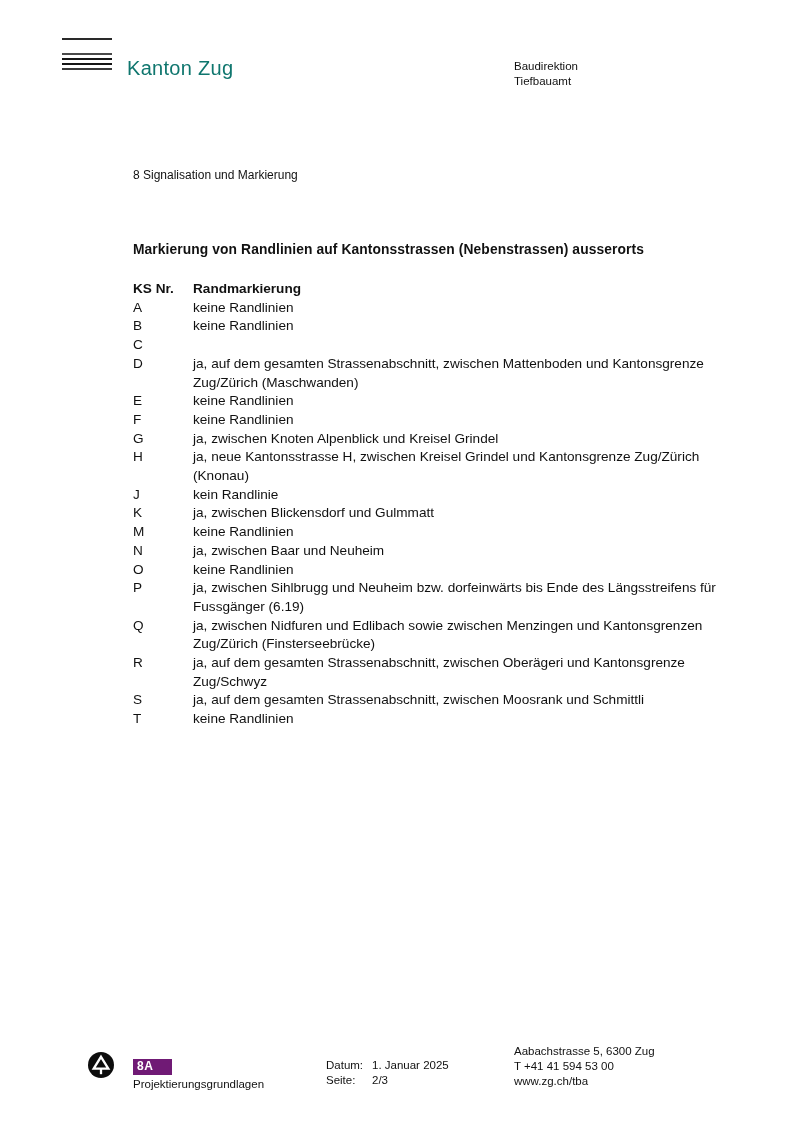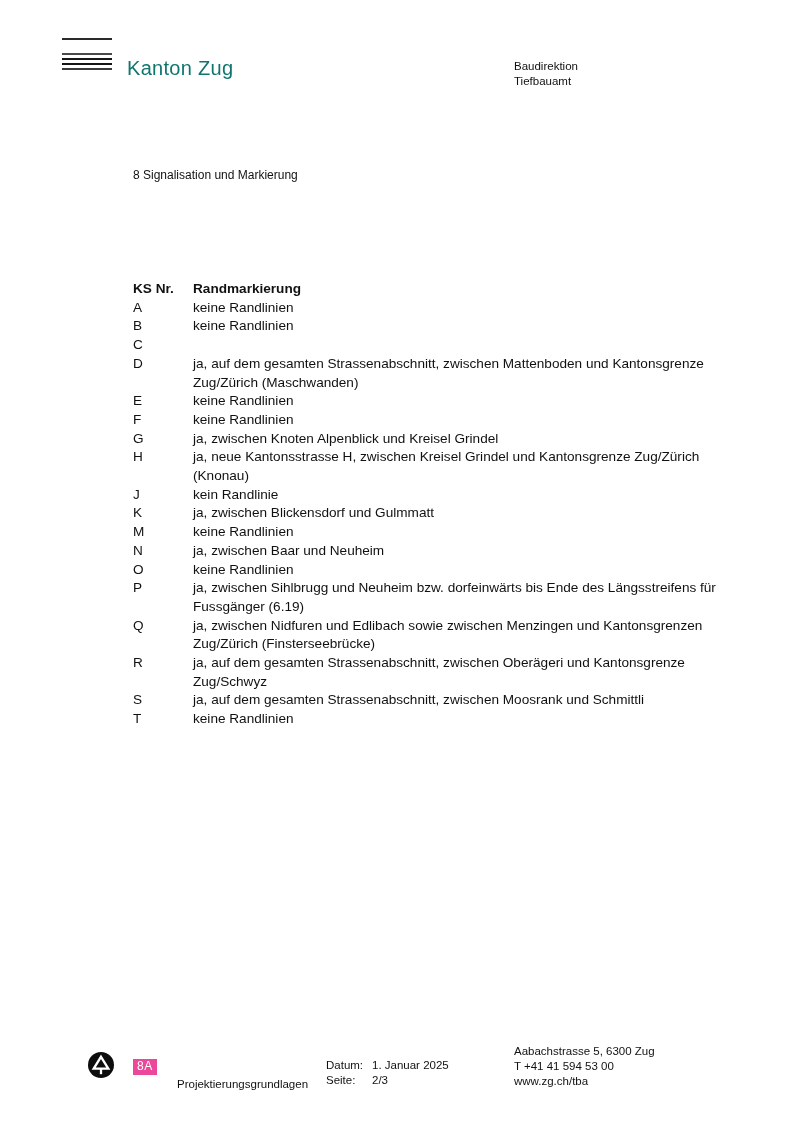--- a/index.html
+++ b/index.html
@@ -82,32 +82,31 @@
     width: 26px;
     height: 26px;
   }
   .footer-left {
     position: absolute;
     left: 133px;
     top: 1056px;
   }
   .badge {
     display: inline-block;
-    background: #ec4899;
+    background: #701a75;
     color: #ffffff;
     font-size: 12px;
-    font-weight: normal;
+    font-weight: bold;
     line-height: 15px;
-    padding: 0 4px 1px 4px;
+    padding: 0 19px 1px 4px;
     letter-spacing: 0.5px;
   }
   .doc-type {
     margin-top: 3px;
     font-size: 11.5px;
-    margin-left: 44px;
   }
   .footer-meta {
     position: absolute;
     left: 326px;
     top: 1058px;
     font-size: 11.5px;
     line-height: 15px;
   }
   .footer-meta .meta-row { display: flex; }
   .footer-meta .meta-label { width: 46px; flex: 0 0 46px; }
@@ -131,20 +130,21 @@
     <div class="stripe s3"></div>
     <div class="stripe s4"></div>
   </div>
   <div class="org-name">Kanton Zug</div>
   <div class="header-right">
     <div>Baudirektion</div>
     <div>Tiefbauamt</div>
   </div>
 
   <div class="section-label">8 Signalisation und Markierung</div>
+  <div class="doc-title">Markierung von Randlinien auf Kantonsstrassen (Nebenstrassen) ausserorts</div>
 
   <div class="ks-table">
     <div class="ks-row head">
       <div class="col-ks">KS Nr.</div>
       <div class="col-text">Randmarkierung</div>
     </div>
     <div class="ks-row">
       <div class="col-ks">A</div>
       <div class="col-text">keine Randlinien</div>
     </div>

